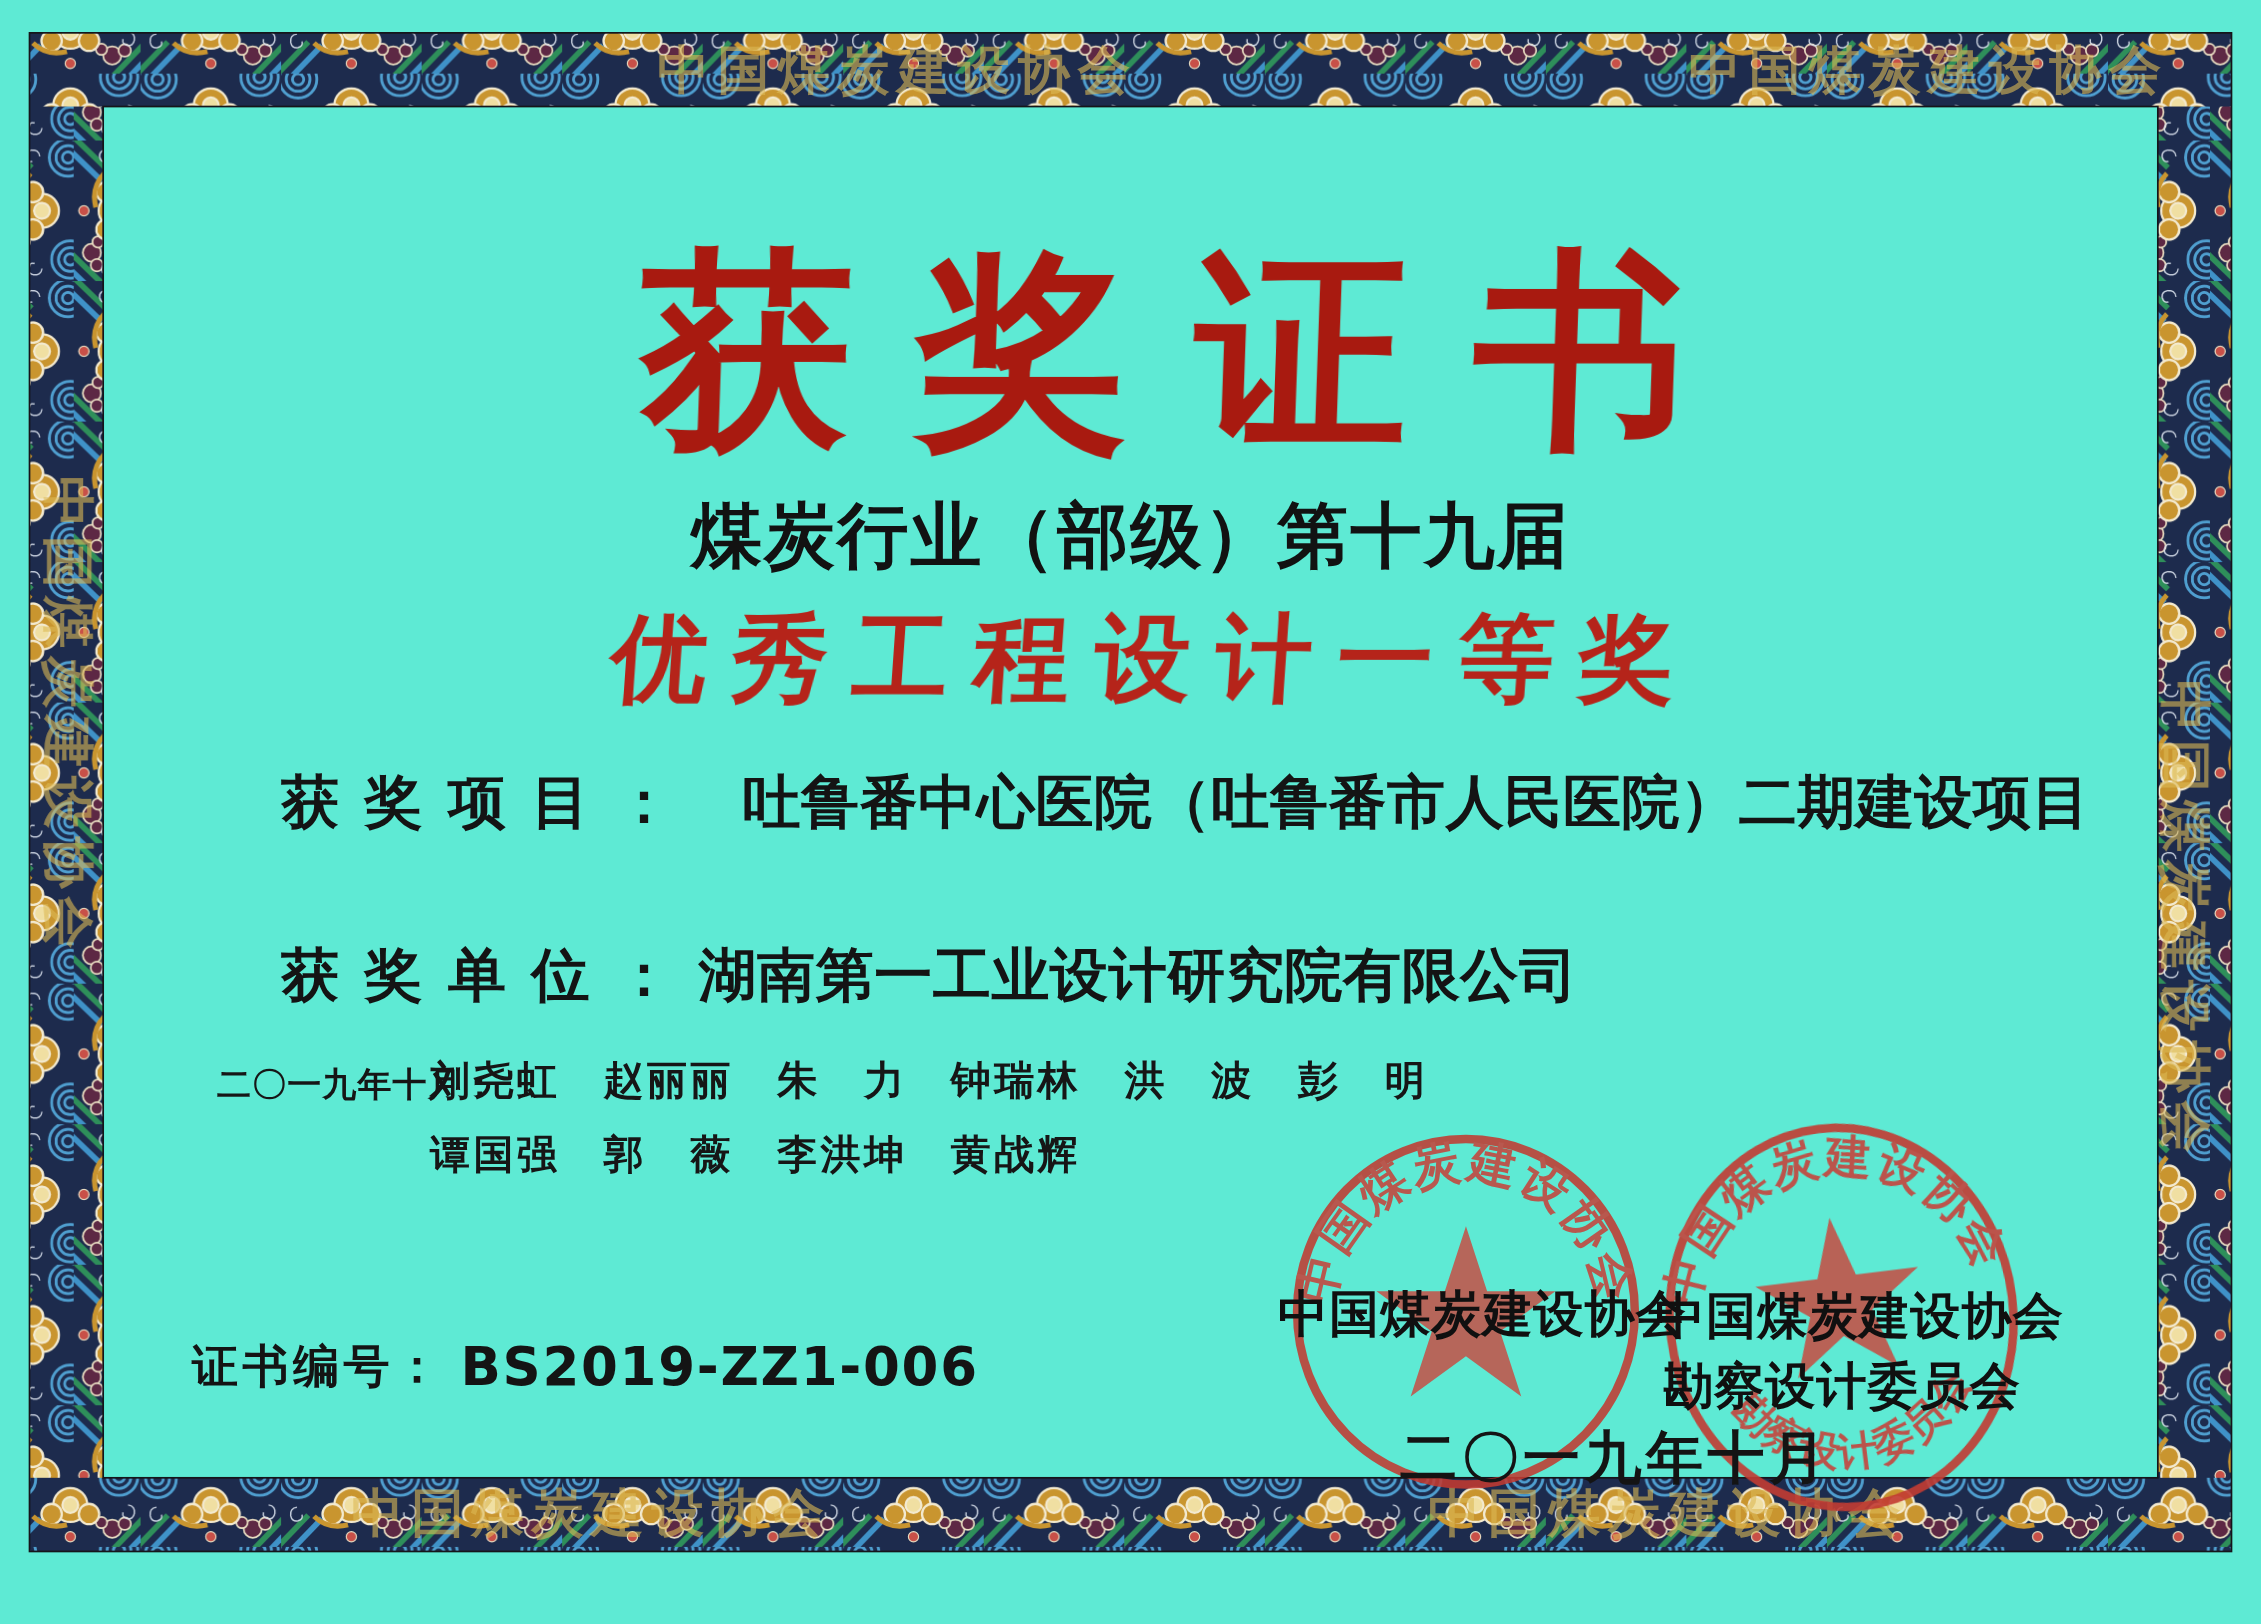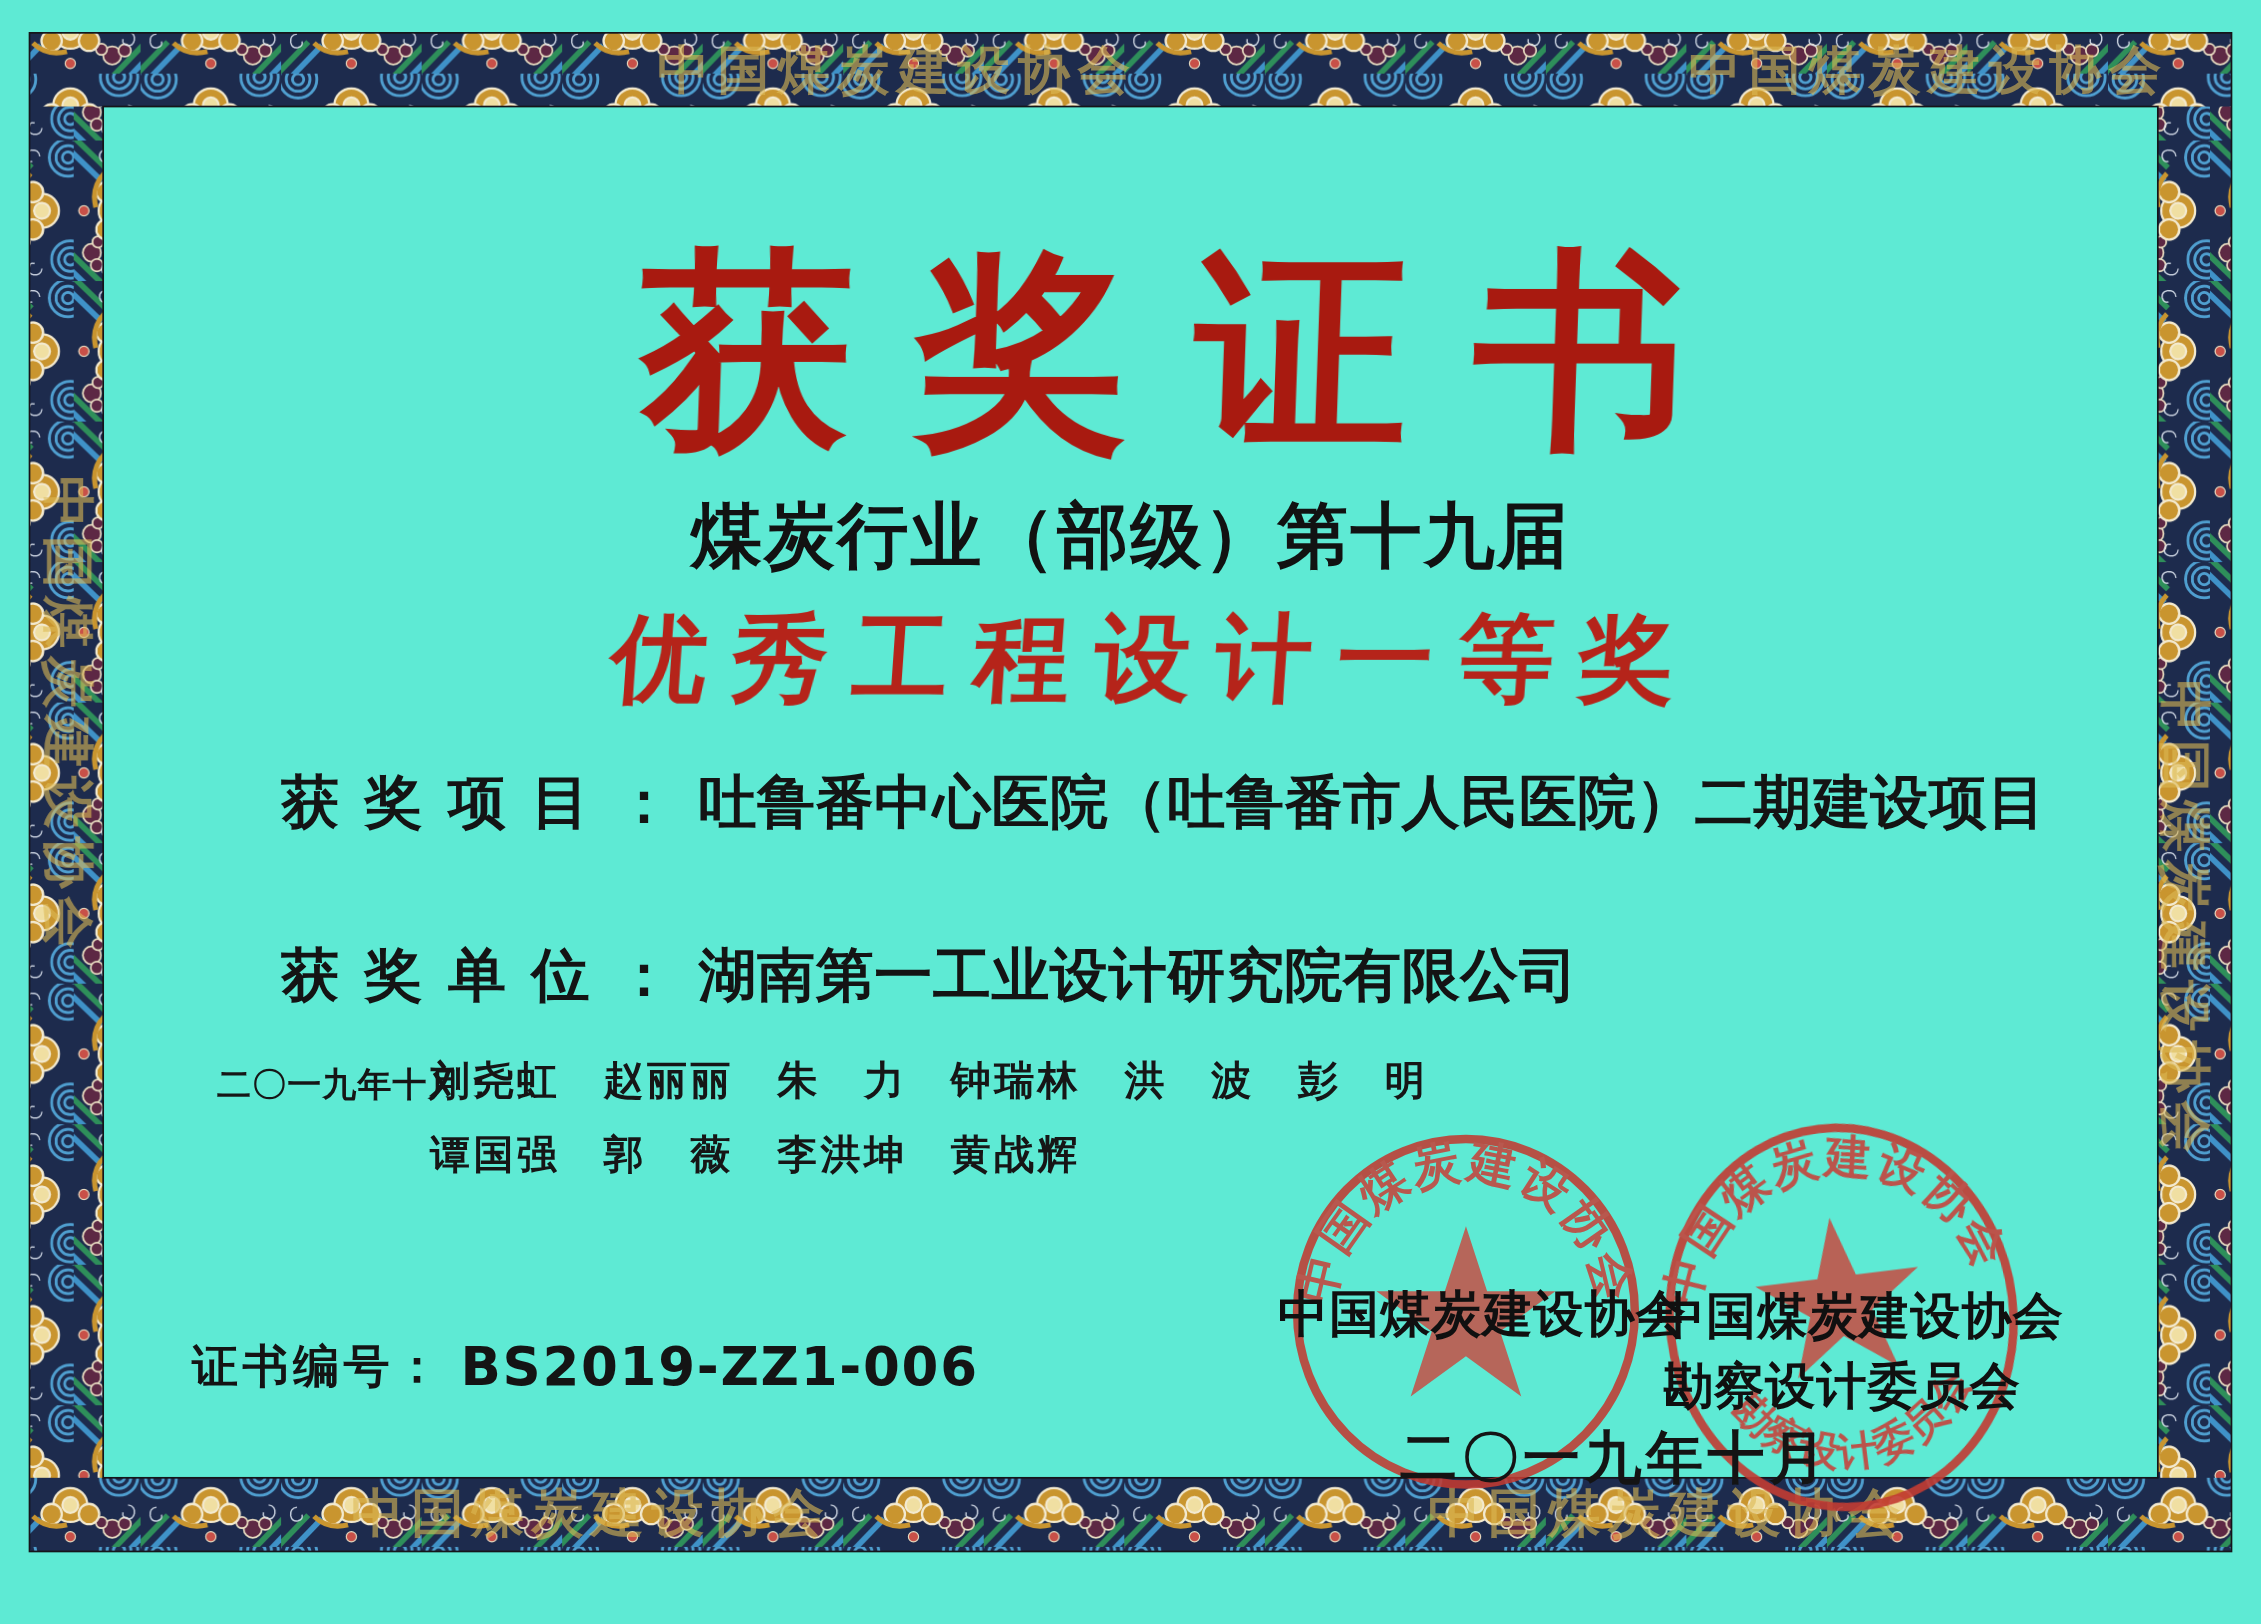--- a/index.html
+++ b/index.html
@@ -13,21 +13,21 @@
     letter-spacing:65px;padding-left:65px;line-height:1.0;
     transform:skewX(-2deg);}
   .edition{left:0;top:489px;width:2261px;text-align:center;
     font-size:71px;font-weight:bold;color:#121212;letter-spacing:2.3px;
     font-family:"DejaVu Serif",serif;}
   .award{left:0;top:596px;width:2261px;text-align:center;
     font-size:96px;font-weight:bold;color:#b5241a;
     letter-spacing:25px;padding-left:25px;transform:skewX(-4deg);}
 
   .field-row{display:flex;align-items:baseline;}
-  .field-row.project{left:281px;top:764px;}
+  .field-row.project{left:281px;top:764px;gap:44px;}
   .field-row.unit{left:281px;top:937px;}
   .field-label{font-family:"DejaVu Sans",sans-serif;font-weight:bold;
     font-size:58px;letter-spacing:25.5px;color:#141414;}
   .field-value{font-size:58px;font-weight:bold;color:#141414;letter-spacing:0.6px;}
 
   .participants-label{left:217px;top:1062px;font-family:"DejaVu Sans",sans-serif;
     font-size:34px;font-weight:bold;letter-spacing:1.1px;color:#161616;}
   .participants-names{left:430px;top:1043px;font-size:40px;font-weight:bold;
     color:#161616;line-height:74px;letter-spacing:3.4px;}
 

